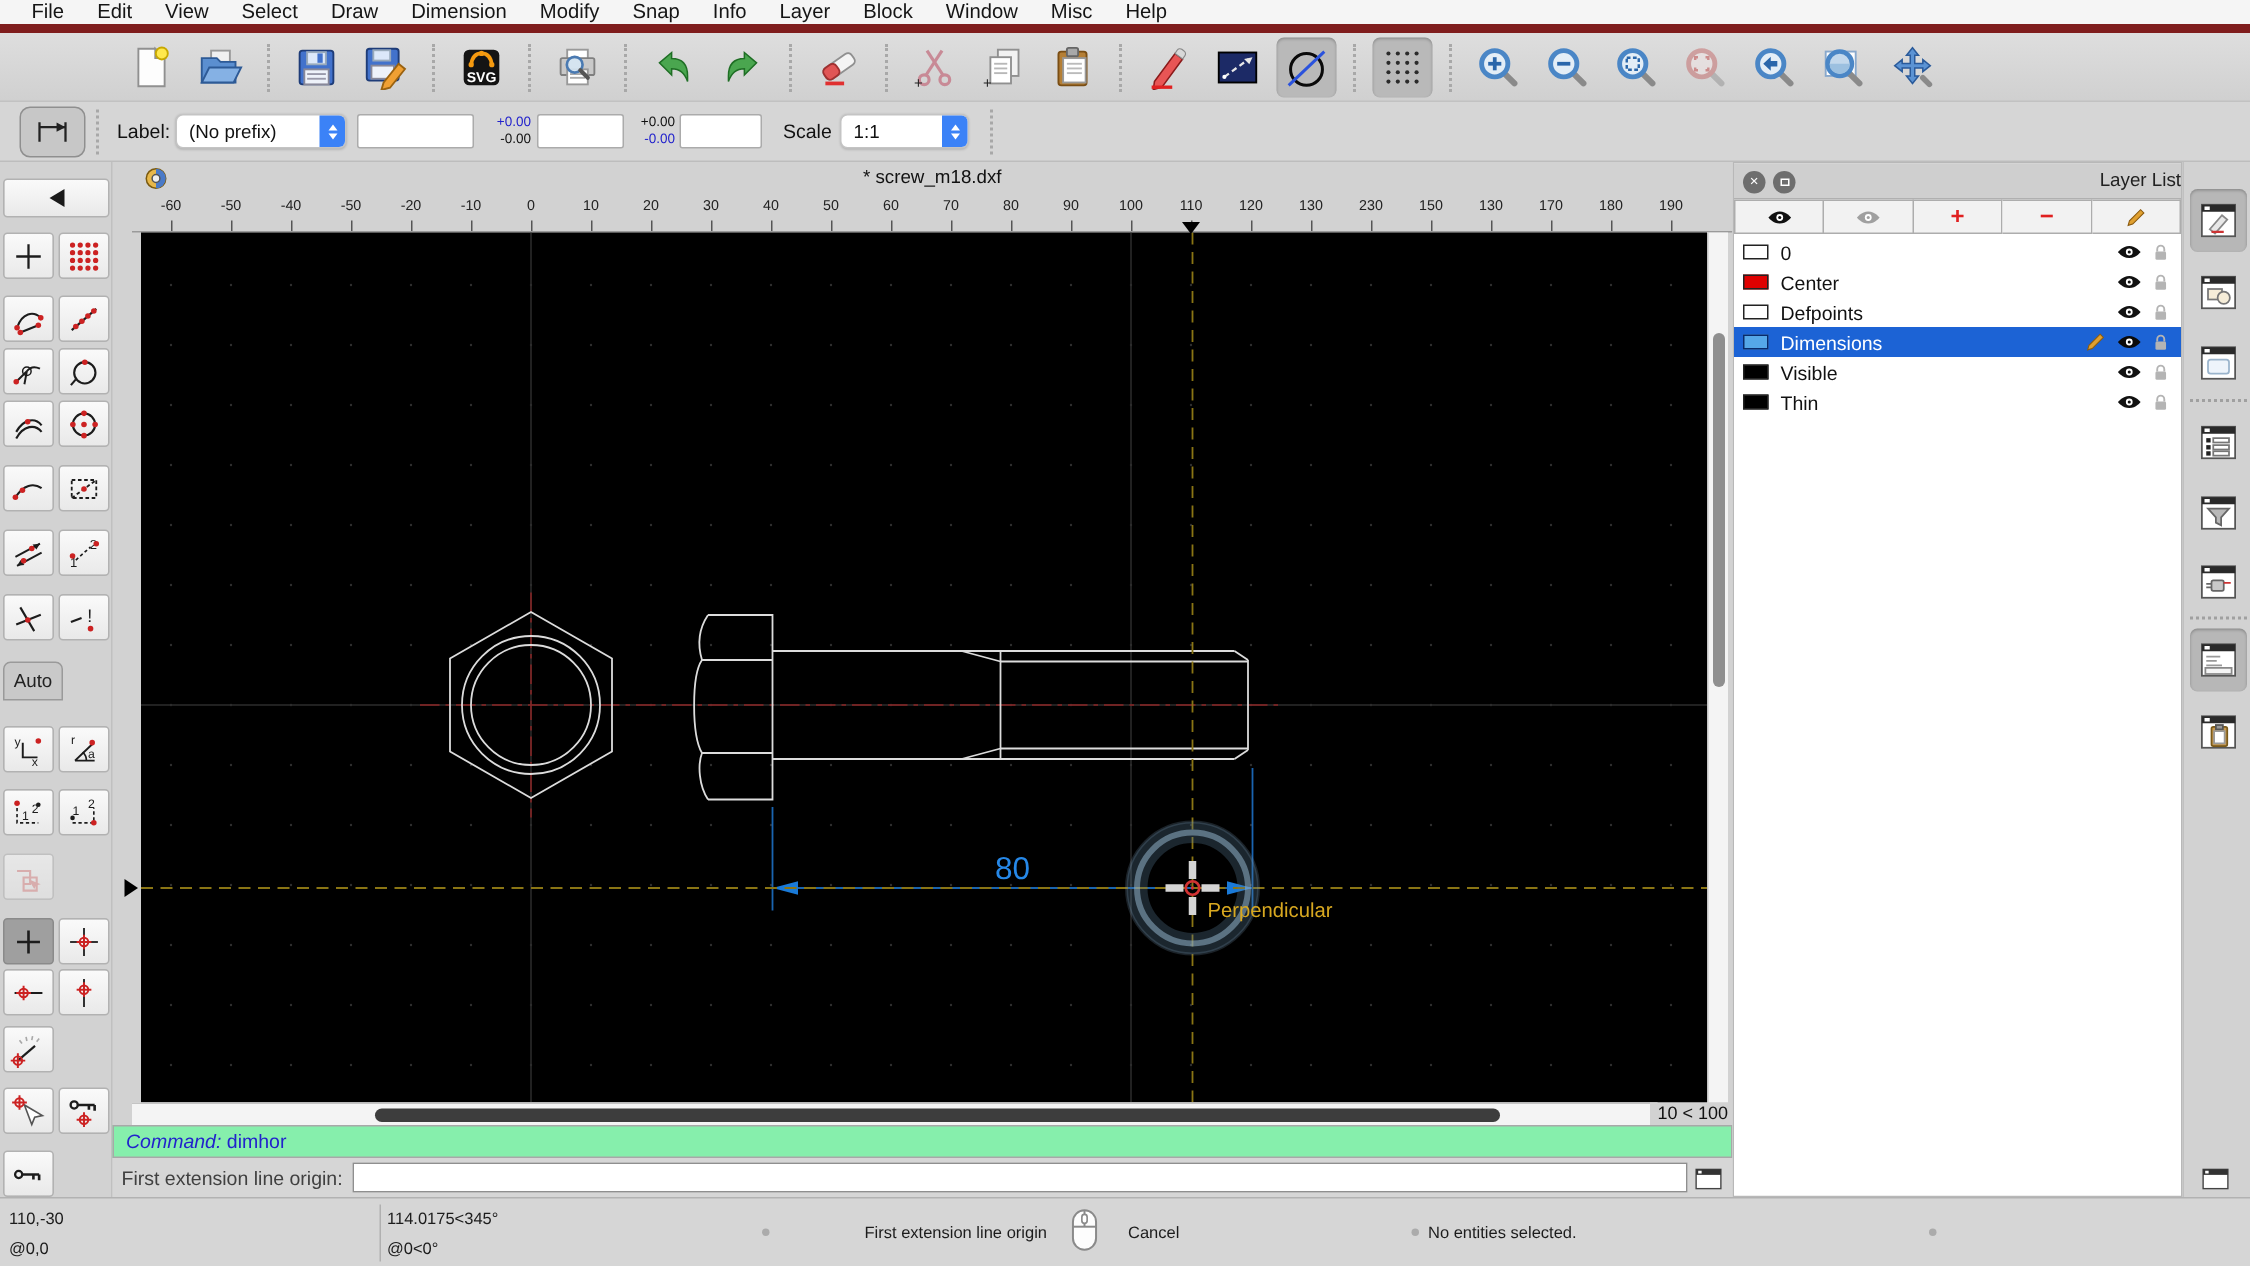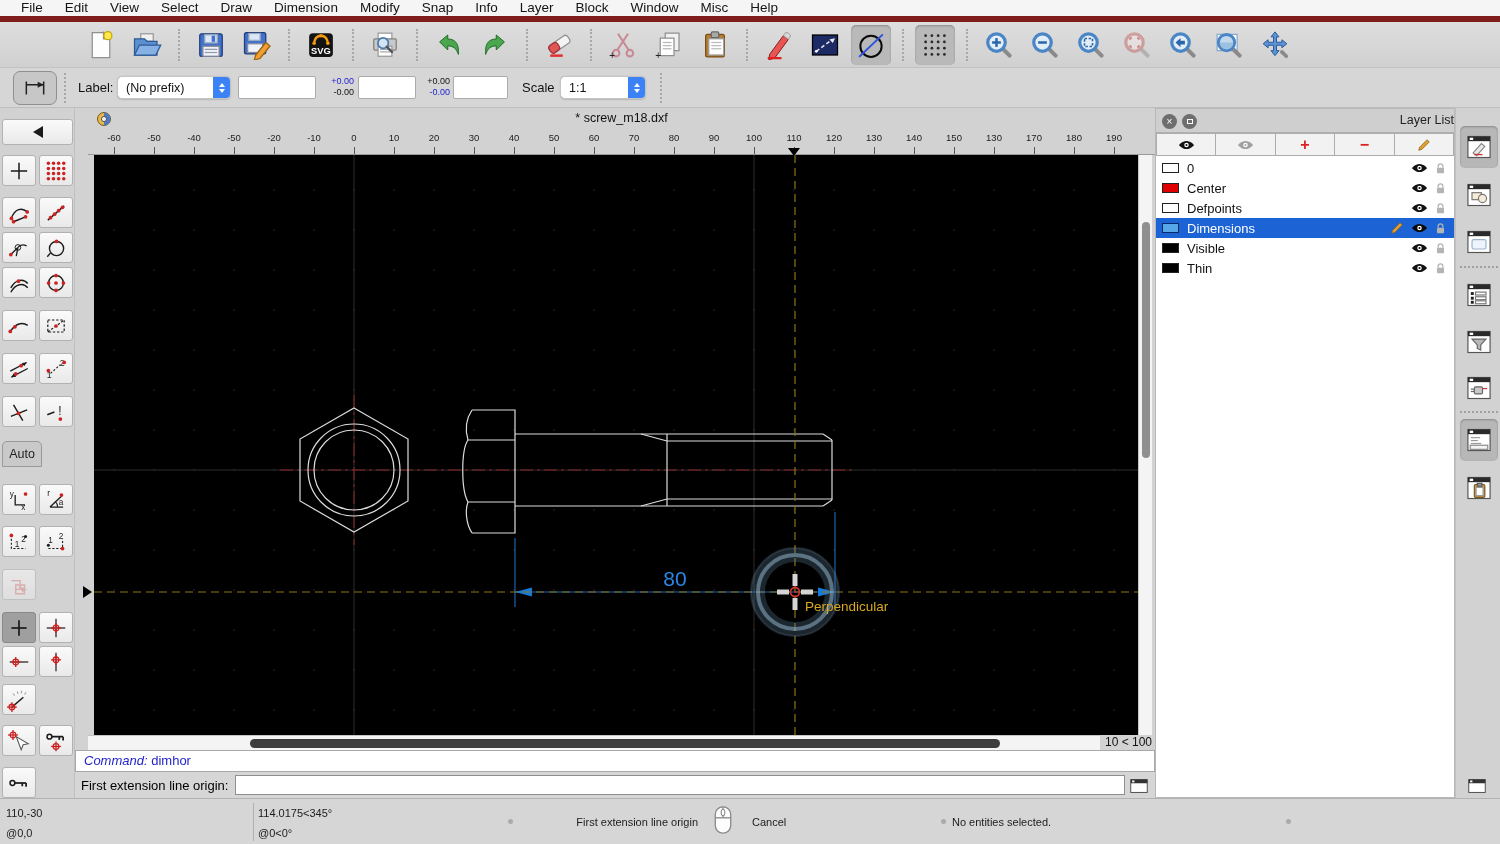--- a/index.html
+++ b/index.html
@@ -65,25 +65,25 @@
   .canvas-wrap { position:absolute; left:94px; top:155px; width:1044px; height:580px; background:#000; }
 
   .vscroll { position:absolute; left:1138px; top:155px; width:14px; height:580px; background:#f4f4f4; border-left:1px solid #c4c4c4; }
   .vscroll-thumb { position:absolute; left:2.5px; top:67px; width:8px; height:236px; background:#8f8f8f; border-radius:4px; }
   .hscroll { position:absolute; left:88px; top:735px; width:1017px; height:15px; background:#f4f4f4; border-top:1px solid #c4c4c4; }
   .hscroll-thumb { position:absolute; left:162px; top:3px; width:750px; height:9px; background:#3d3d3d; border-radius:4.5px; }
   .grid-status { position:absolute; left:1100px; top:735px; width:55px; height:15px; font-size:12px; color:#111;
                  text-align:right; padding-right:3px; background:#d2d2d2; line-height:15px; }
 
   
-  .cmd-history { position:absolute; left:75px; top:750px; width:1080px; height:22px; background:#ffffff;
+  .cmd-history { position:absolute; left:75px; top:750px; width:1080px; height:22px; background:#86efac;
                  border:1px solid #a8a8a8; font-size:13px; padding:2px 0 0 8px; color:#2222cc; }
   .cmd-history em { font-style:italic; }
   .cmd-prompt { position:absolute; left:75px; top:772px; width:1080px; height:26px; background:#d6d6d6; }
-  .cmd-prompt-label { position:absolute; left:6px; top:6px; font-size:13px; color:#000000; }
+  .cmd-prompt-label { position:absolute; left:6px; top:6px; font-size:13px; color:#404040; }
   .cmd-input { position:absolute; left:160px; top:3px; width:890px; height:20px; background:#fff;
                border:1px solid #8f8f8f; font-size:12.5px; padding:0 4px; font-family:"Liberation Sans",sans-serif; }
   .mini-win-btn { position:absolute; width:24px; height:21px; display:flex; align-items:center; justify-content:center; }
 
   
   .statusbar { position:absolute; left:0; top:798px; width:1500px; height:46px; background:#d6d6d6; border-top:1px solid #b2b2b2; }
   .sb-text { position:absolute; font-size:11px; color:#1c1c1c; }
   .sb-div { position:absolute; left:253px; top:4px; width:1px; height:38px; background:#b0b0b0; }
   .sb-dot { position:absolute; width:5px; height:5px; border-radius:50%; background:#ababab; }
 
@@ -673,21 +673,21 @@
       <span class="ruler-tick" style="left: 626px;"></span>
       <span class="ruler-num" style="left: 666px;">100</span>
       <span class="ruler-tick" style="left: 666px;"></span>
       <span class="ruler-num" style="left: 706px;">110</span>
       <span class="ruler-tick" style="left: 706px;"></span>
       <span class="ruler-marker" style="left: 706px;"></span>
       <span class="ruler-num" style="left: 746px;">120</span>
       <span class="ruler-tick" style="left: 746px;"></span>
       <span class="ruler-num" style="left: 786px;">130</span>
       <span class="ruler-tick" style="left: 786px;"></span>
-      <span class="ruler-num" style="left: 826px;">140</span>
+      <span class="ruler-num" style="left: 826px;">230</span>
       <span class="ruler-tick" style="left: 826px;"></span>
       <span class="ruler-num" style="left: 866px;">150</span>
       <span class="ruler-tick" style="left: 866px;"></span>
       <span class="ruler-num" style="left: 906px;">130</span>
       <span class="ruler-tick" style="left: 906px;"></span>
       <span class="ruler-num" style="left: 946px;">170</span>
       <span class="ruler-tick" style="left: 946px;"></span>
       <span class="ruler-num" style="left: 986px;">180</span>
       <span class="ruler-tick" style="left: 986px;"></span>
       <span class="ruler-num" style="left: 1026px;">190</span>

